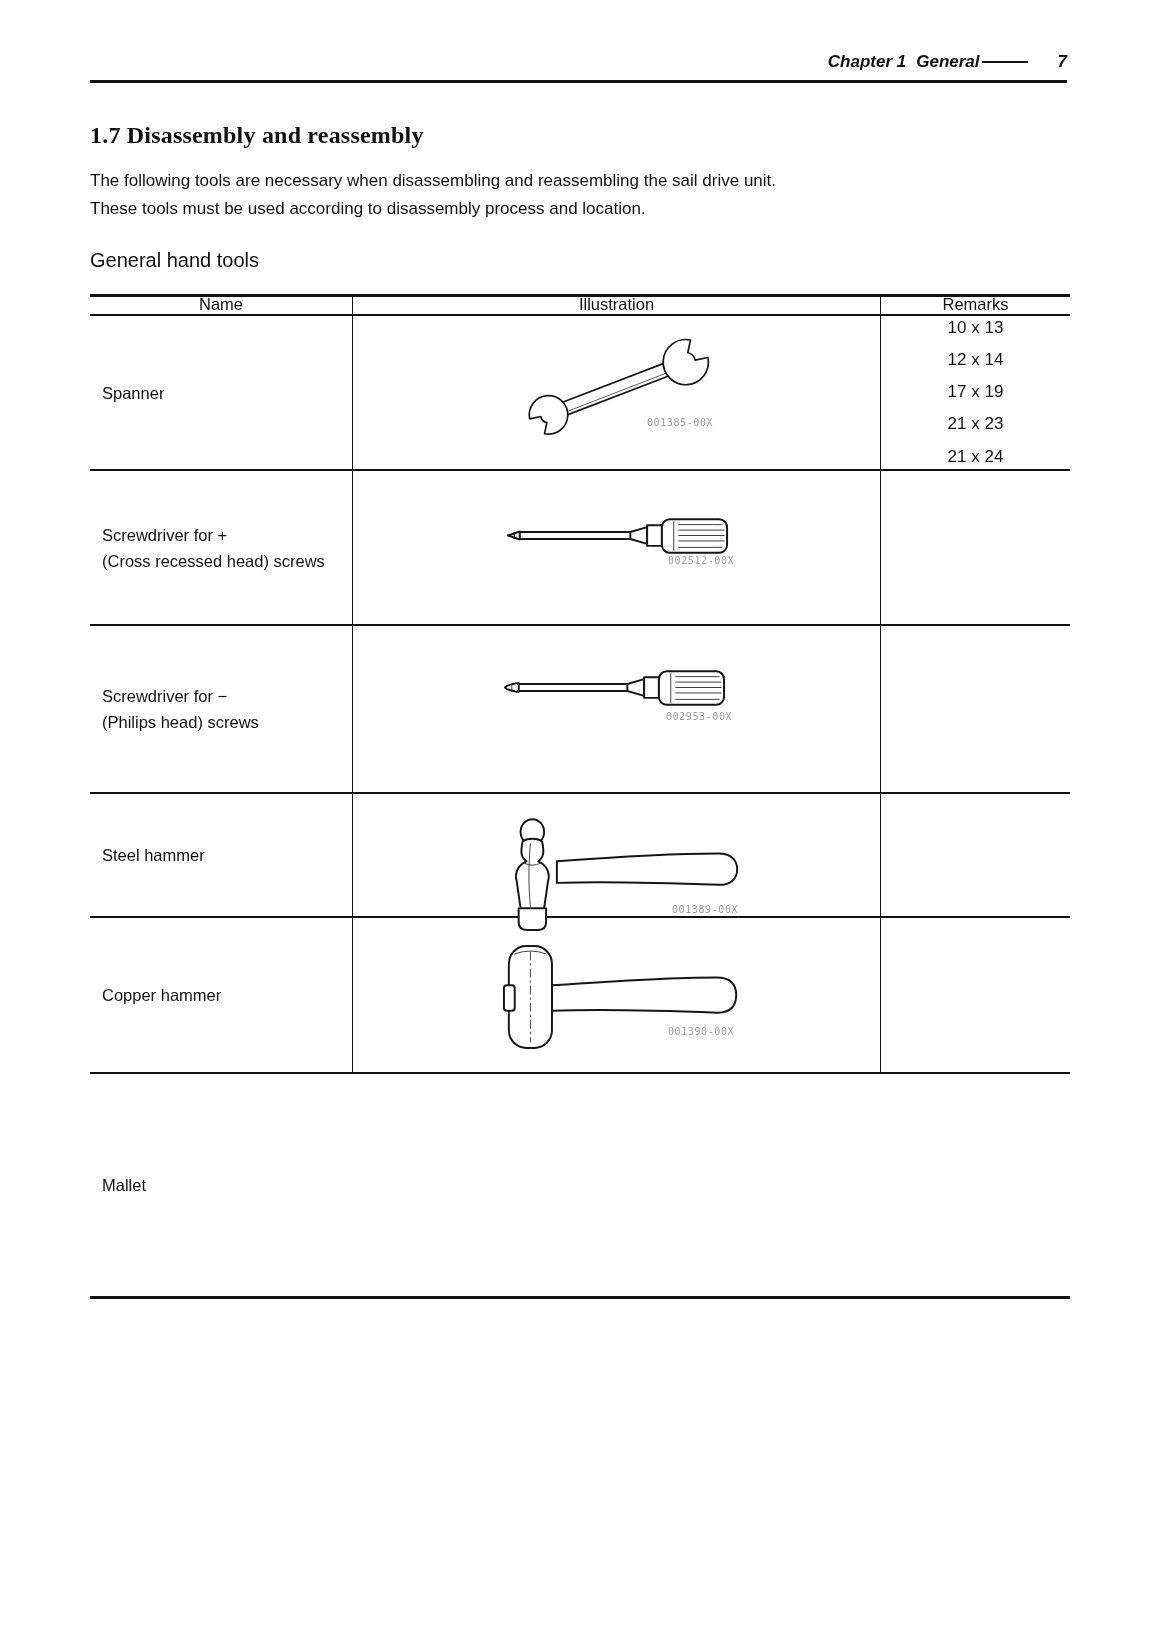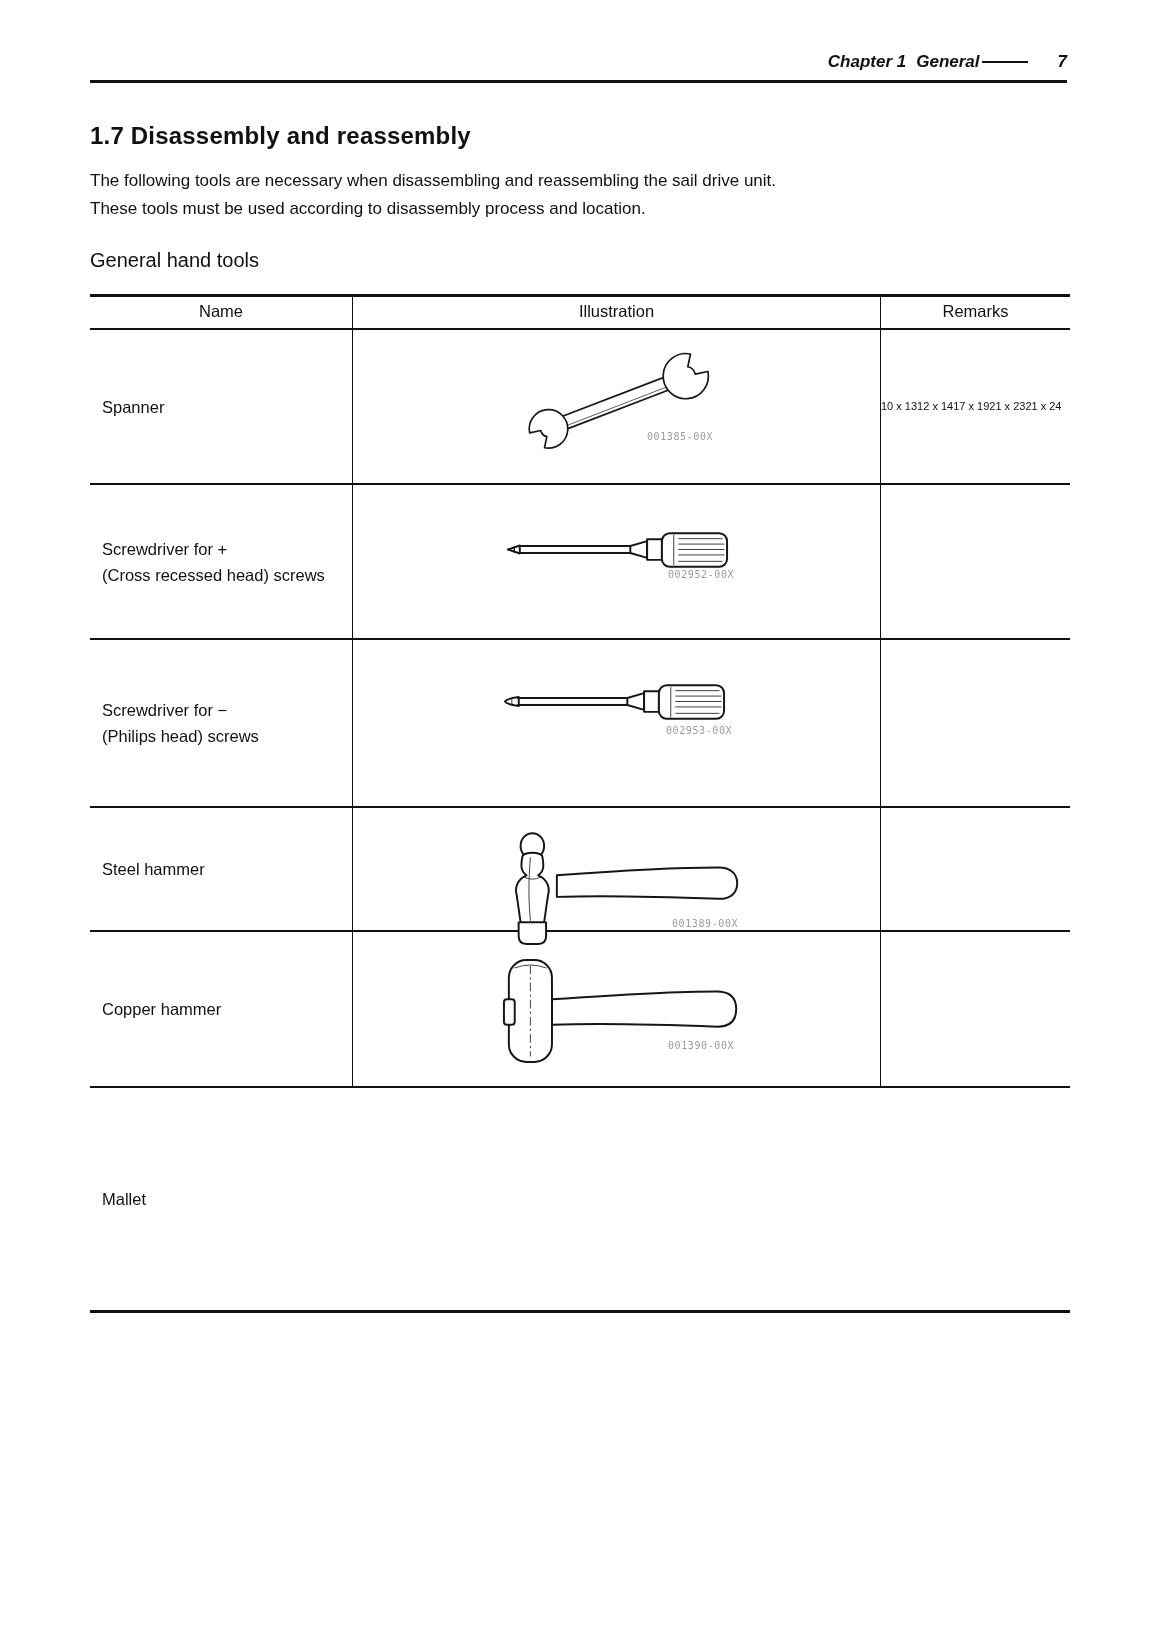--- a/index.html
+++ b/index.html
@@ -8,39 +8,39 @@
   .content { position:absolute; left:90px; top:0; width:980px; }
 
   
   .pg-header { position:absolute; top:52px; left:0; width:977px; text-align:right;
                font-size:17px; font-weight:bold; font-style:italic; white-space:nowrap; }
   .pg-header .chap { margin-right:10px; }
   .pg-header .dash { display:inline-block; width:46px; height:2.5px; background:#111; vertical-align:4px; margin-left:2px; }
   .pg-header .pnum { display:inline-block; margin-left:30px; }
   .pg-rule { position:absolute; top:80px; left:0; width:977px; height:2.5px; background:#111; }
 
-  .sec-title { position:absolute; top:122px; left:0; font-size:24px; font-weight:bold; letter-spacing:0.2px; }
+  .sec-title { position:absolute; top:122px; left:0; font-size:24px; font-weight:bold; letter-spacing:0.2px;font-family:Liberation Serif, serif; }
   .intro { position:absolute; top:167px; left:0; font-size:17px; line-height:28px; }
   .tbl-title { position:absolute; top:249px; left:0; font-size:20px; font-weight:normal;text-align:center; }
 
   
   .tools-table { position:absolute; top:294px; left:0; width:980px;
                  border-top:3px solid #111; border-bottom:3px solid #111; }
   .t-row { display:grid; grid-template-columns:262px 529px 189px; }
   .t-row > div { min-height:100%; }
   .cell-mid { border-left:1.5px solid #111; border-right:1.5px solid #111; position:relative; }
-  .t-head { height:33px; border-bottom:2px solid #111; }
+  .t-head { height:19px; border-bottom:2px solid #111; }
   .t-head > div { display:flex; align-items:center; justify-content:center;
                   font-size:16.5px; padding-bottom:2px; }
   .t-body { border-bottom:2px solid #111; }
   .t-body.last { border-bottom:none; }
   .cell-name { display:flex; flex-direction:column; justify-content:center;
                padding-left:12px; font-size:16.5px; line-height:26px; }
-  .cell-rem { display:flex; flex-direction:row; justify-content:flex-start; align-items:center;
-              font-size:11px; line-height:24.5px; }
+  .cell-rem { display:flex; flex-direction:column; justify-content:space-between; align-items:center;
+              font-size:17px; line-height:24.5px; }
   .illus { position:absolute; }
   .illus svg { display:block; }
   .part-code { position:absolute; font-family:"DejaVu Sans Mono", monospace;
                font-size:10px; color:#9b9b9b; letter-spacing:0.6px; white-space:nowrap; }
   svg .ln { fill:none; stroke:#161616; stroke-width:2; stroke-linecap:round; stroke-linejoin:round; }
   svg .fw { fill:#ffffff; stroke:#161616; stroke-width:2; stroke-linejoin:round; }
   svg .thin { fill:none; stroke:#2a2a2a; stroke-width:0.9; stroke-linecap:round; }
 </style>
 </head>
 <body>
@@ -110,21 +110,21 @@
               <rect class="fw" x="145" y="17" width="15" height="21"></rect>
               <rect class="fw" x="160" y="11" width="66" height="34" rx="8"></rect>
               <line class="thin" x1="172" y1="13" x2="172" y2="43"></line>
               <line class="thin" x1="177" y1="16.5" x2="221" y2="16.5"></line>
               <line class="thin" x1="177" y1="22" x2="223" y2="22"></line>
               <line class="thin" x1="177" y1="27.5" x2="223" y2="27.5"></line>
               <line class="thin" x1="177" y1="33" x2="223" y2="33"></line>
               <line class="thin" x1="177" y1="39.5" x2="221" y2="39.5"></line>
             </svg>
           </div>
-          <div class="part-code" style="left:315px; top:84px;">002952-00X</div>
+          <div class="part-code" style="left:315px; top:84px;">002512-00X</div>
         </div>
         <div class="cell-rem"></div>
       </div>
 
       <div class="t-row t-body" style="height:168px">
         <div class="cell-name">
           <div>Screwdriver for −</div>
           <div>(Philips head) screws</div>
         </div>
         <div class="cell-mid">

